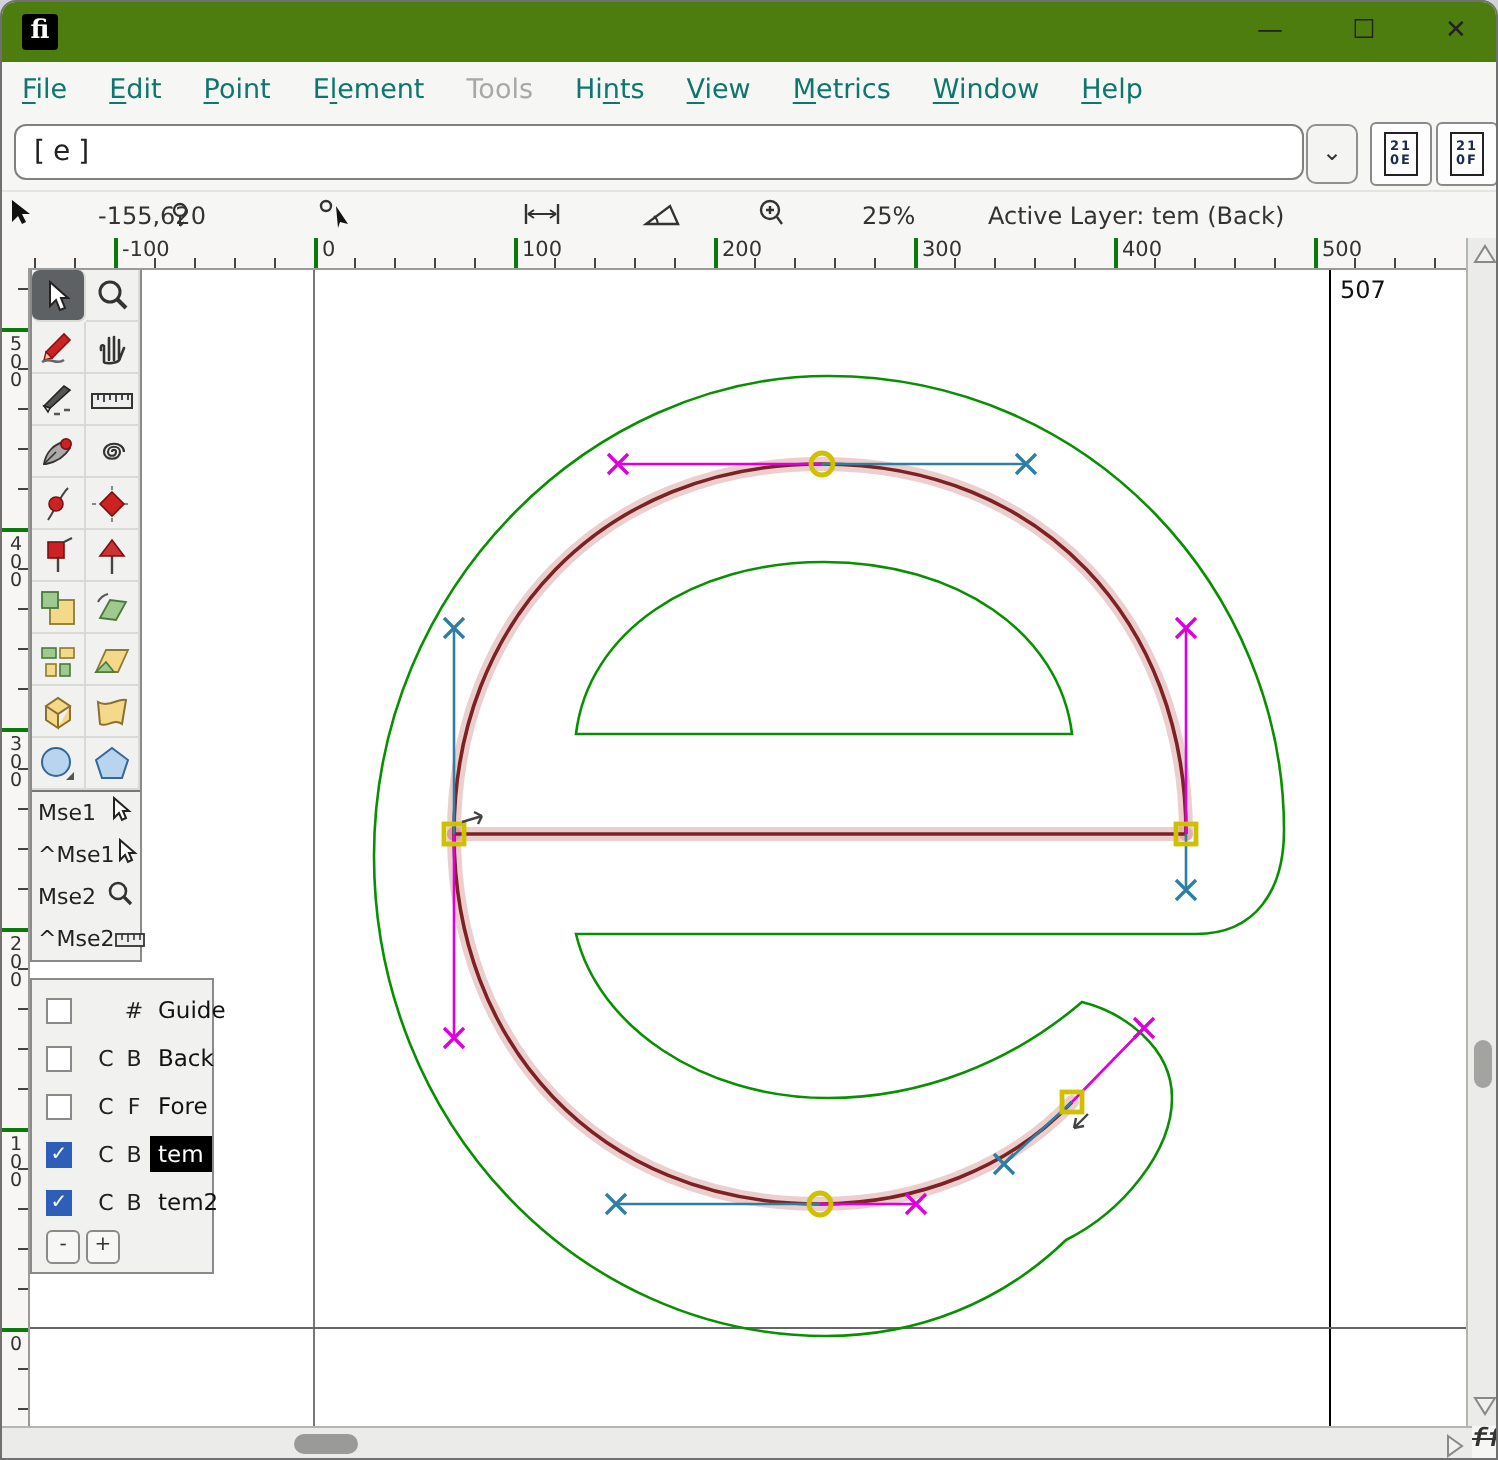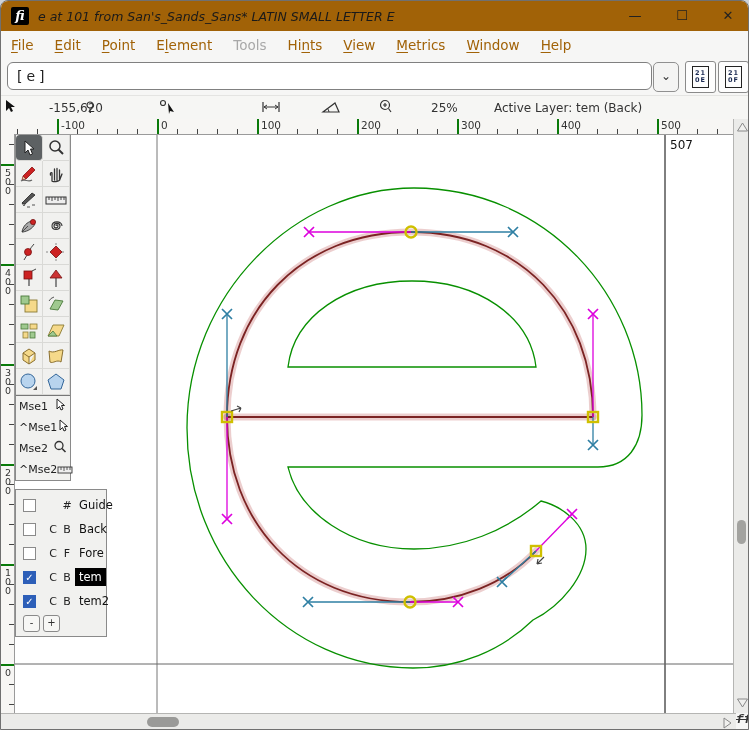--- a/index.html
+++ b/index.html
@@ -1,30 +1,30 @@
 <!DOCTYPE html>
 <html><head>
 <meta charset="utf-8">
 <style>
   html,body{margin:0;padding:0;background:#cfd3d8;font-family:"DejaVu Sans","Liberation Sans",sans-serif;}
   #win{position:relative;width:749px;height:730px;background:#f6f6f5;border:1px solid #707070;
        box-sizing:border-box;overflow:hidden;border-radius:8px 8px 0 0;}
   
-  #titlebar{position:absolute;left:0;top:0;width:100%;height:30px;background:#a16207;font-style:italic;}
+  #titlebar{position:absolute;left:0;top:0;width:100%;height:30px;background:#4d7c0f;}
   #ff-icon{position:absolute;left:10px;top:6px;width:18px;height:18px;background:#000;color:#fff;
            border-radius:2px;font-family:"DejaVu Serif","Liberation Serif",serif;font-weight:bold;
            font-size:13px;text-align:center;line-height:17px;}
   #title-text{position:absolute;left:37px;top:8px;font-size:12.5px;color:#1a1a1a;white-space:nowrap;}
   .winbtn{position:absolute;top:0;width:44px;height:30px;text-align:center;line-height:30px;
           font-size:13px;color:#222;cursor:default;}
   #btn-min{left:612px;} #btn-max{left:659px;} #btn-close{left:705px;}
   
   #menubar{position:absolute;left:0;top:30px;width:100%;height:28px;background:#f6f6f5;
            display:flex;align-items:center;padding-left:10px;box-sizing:border-box;gap:21px;}
-  .menu-item{font-size:13.5px;color:#a16207;white-space:nowrap;}
+  .menu-item{font-size:13.5px;color:#0f766e;white-space:nowrap;}
   .menu-item u{text-decoration-thickness:1px;text-underline-offset:2px;}
   .menu-item.disabled{color:#a8a8a8;}
   
   #charrow{position:absolute;left:0;top:58px;width:100%;height:36px;background:#f6f6f5;}
   #char-input{position:absolute;left:6px;top:3px;width:634px;height:26px;border:1px solid #808080;
               border-radius:6px;background:#fff;font-size:14px;color:#222;padding:0 0 0 9px;
               letter-spacing:4px;font-family:"DejaVu Sans",sans-serif;}
   #char-dropdown{position:absolute;left:652px;top:3px;width:24px;height:28px;border:1px solid #909090;
               border-radius:5px;background:#f4f4f3;text-align:center;line-height:26px;font-size:12px;color:#333;}
   .glyphbtn{position:absolute;top:2px;width:29px;height:30px;border:1px solid #8a8a8a;border-radius:3px;
@@ -90,21 +90,20 @@
      font-family:Liberation Mono, monospace;font-style:italic;font-weight:bold;
      font-size:13px;color:#333;text-decoration:line-through;line-height:20px;}
 </style>
 </head>
 <body>
 
 <div id="win">
 
   <div id="titlebar">
     <div id="ff-icon">fi</div>
-    <div id="title-text">e at 101 from San's_Sands_Sans* LATIN SMALL LETTER E</div>
     <div class="winbtn" id="btn-min">—</div>
     <div class="winbtn" id="btn-max">☐</div>
     <div class="winbtn" id="btn-close">✕</div>
   </div>
 
   <div id="menubar">
       <span class="menu-item"><u>F</u>ile</span>
       <span class="menu-item"><u>E</u>dit</span>
       <span class="menu-item"><u>P</u>oint</span>
       <span class="menu-item">E<u>l</u>ement</span>

